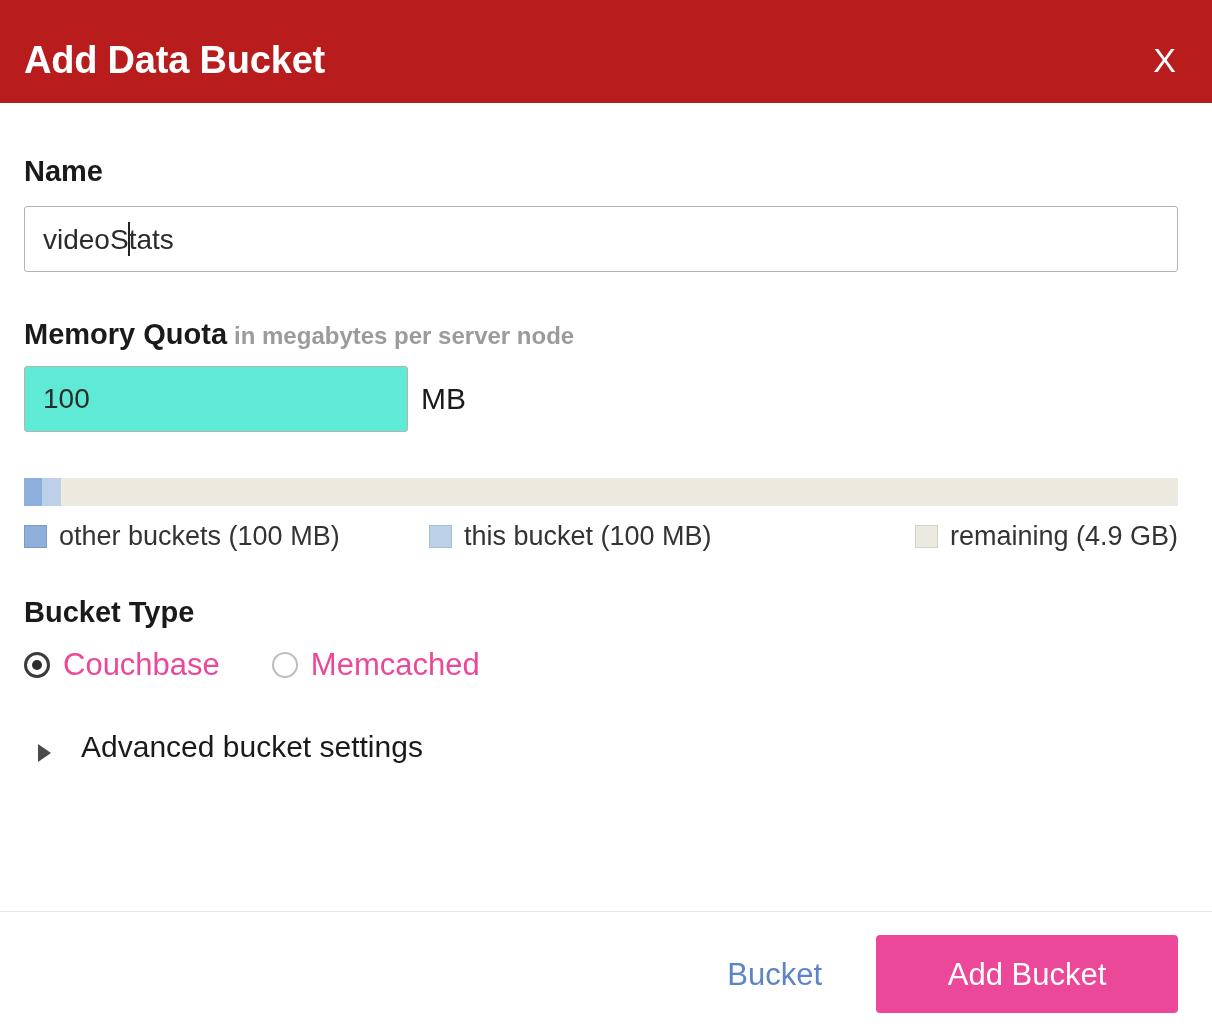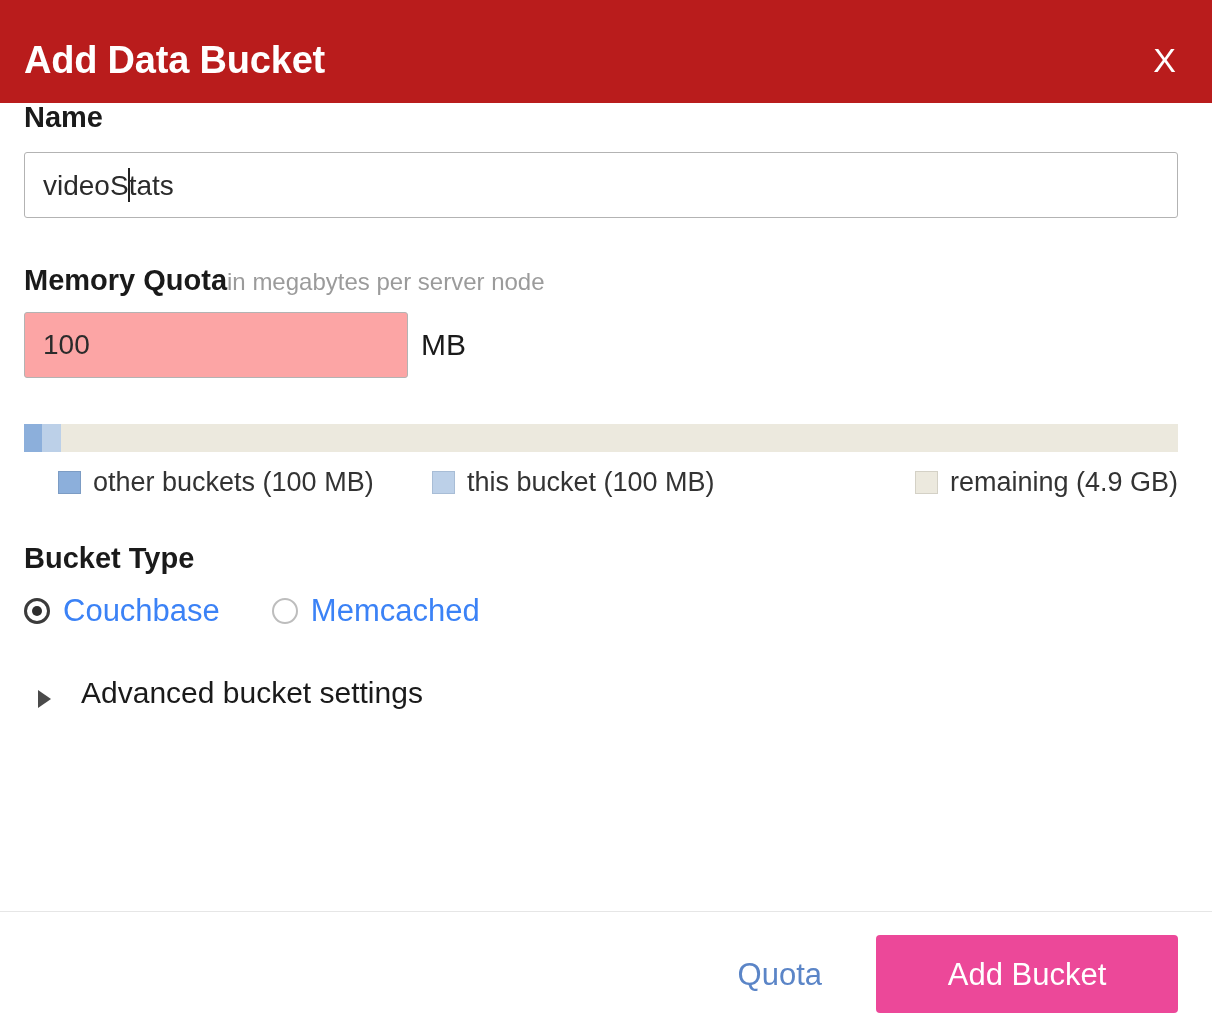--- a/index.html
+++ b/index.html
@@ -67,27 +67,27 @@
   .field-label {
     font-size: 29px;
     font-weight: bold;
     color: #1a1a1a;
     margin: 0;
     line-height: 1;
     white-space: nowrap;
   }
   .label-hint {
     font-size: 24px;
-    font-weight: normal;
+    font-weight: bold;
     color: #9b9b9b;
-    margin-left: 0;
-  }
-
-  
-  .name-section { }
+    margin-left: 7px;
+  }
+
+  
+  .name-section { padding-top: 54px; }
   .name-label { margin-bottom: 19px; }
 
   .text-input {
     box-sizing: border-box;
     width: 1154px;
     height: 66px;
     border: 1px solid #b3b3b3;
     border-radius: 3px;
     background: #ffffff;
     font-family: "Liberation Sans", sans-serif;
@@ -120,21 +120,21 @@
   .quota-row {
     display: flex;
     align-items: center;
   }
   .quota-input {
     box-sizing: border-box;
     width: 384px;
     height: 66px;
     border: 1px solid #b3b3b3;
     border-radius: 3px;
-    background: #fca5a5;
+    background: #5eead4;
     font-size: 28px;
     color: #2b2b2b;
     padding: 0 18px;
     display: flex;
     align-items: center;
   }
   .quota-unit {
     font-size: 30px;
     color: #1a1a1a;
     margin-left: 13px;
@@ -159,21 +159,21 @@
     width: 1154px;
     margin-top: 15px;
   }
   .legend-item {
     display: flex;
     align-items: center;
     font-size: 27px;
     color: #333333;
     white-space: nowrap;
   }
-  .legend-item.l1 { width: 374px; margin-left: 34px; }
+  .legend-item.l1 { width: 405px; }
   .legend-item.l2 { width: 410px; }
   .legend-item.l3 { flex: 1 1 auto; justify-content: flex-end; }
   .swatch {
     width: 23px;
     height: 23px;
     margin-right: 12px;
     box-sizing: border-box;
     flex: 0 0 auto;
   }
   .swatch.other  { background: #8cafdb; border: 1px solid #7c9cc4; }
@@ -216,21 +216,21 @@
     height: 10px;
     border-radius: 50%;
     background: #2e2e2e;
   }
   .radio-mark.off {
     border: 2px solid #bdbdbd;
     background: #ffffff;
   }
   .radio-text {
     font-size: 31px;
-    color: #3b82f6;
+    color: #ec4899;
     line-height: 1;
   }
 
   
   .advanced-section { padding-top: 52px; padding-left: 14px; }
   .advanced-row {
     display: flex;
     align-items: flex-end;
     cursor: pointer;
   }
@@ -352,17 +352,17 @@
     <div class="advanced-section">
       <div class="advanced-row">
         <span class="disclosure-tri"></span>
         <span class="advanced-text">Advanced bucket settings</span>
       </div>
     </div>
 
   </div>
 
   <div class="dialog-footer">
-    <span class="cancel-link">Quota</span>
+    <span class="cancel-link">Bucket</span>
     <button class="primary-button">Add Bucket</button>
   </div>
 
 </div>
 
 </body></html>

